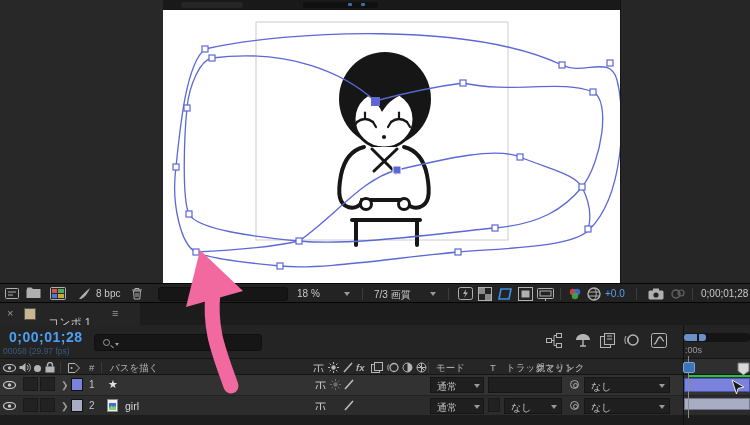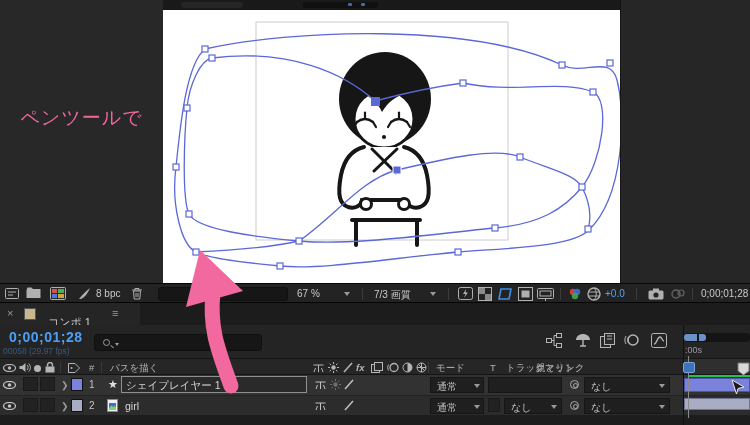--- a/index.html
+++ b/index.html
@@ -76,21 +76,20 @@
 
   .overlay { left:0; top:0; width:750px; height:425px; pointer-events:none; }
   svg.iconsvg { display:block; }
 </style>
 </head>
 <body>
 
 <div class="app">
 
   <div class="abs left-panel">
-    <div class="abs note" style="top:105px;">ペンツールで</div>
   </div>
 
   <div class="abs stage-topbar">
     <div class="abs topbar-inset" style="left:18px; width:62px;"></div>
     <div class="abs topbar-inset" style="left:140px; width:75px; background:#101010;"></div>
     <div class="abs topbar-dot" style="left:185px;"></div>
     <div class="abs topbar-dot" style="left:198px;"></div>
   </div>
 
   <div class="abs stage-right"></div>
@@ -181,21 +180,21 @@
         <path d="M1 12 C4 8 8 4 12 1 C10 6 7 10 3 12 Z" fill="#b0b0b0"></path>
       </svg>
     <span class="abs tb-txt" style="left:96px;">8 bpc</span>
     <svg class="abs iconsvg" style="left:131px; top:3px;" width="12" height="13">
         <path d="M1 3 H11 M4 3 V1.5 H8 V3" stroke="#b0b0b0" fill="none"></path>
         <path d="M2.5 4 L3.2 12 H8.8 L9.5 4 Z" fill="none" stroke="#b0b0b0"></path>
         <path d="M5 6 V10 M7 6 V10" stroke="#b0b0b0"></path>
       </svg>
 
     <div class="abs inset" style="left:158px; top:3px; width:130px; height:14px;"></div>
-    <span class="abs tb-txt" style="left:297px;">67 %</span>
+    <span class="abs tb-txt" style="left:297px;">18 %</span>
     <div class="abs chev" style="left:344px;"></div>
     <div class="abs vsep" style="left:362px;"></div>
     <span class="abs tb-txt" style="left:374px;">7/3 画質</span>
     <div class="abs chev" style="left:430px;"></div>
     <div class="abs vsep" style="left:448px;"></div>
 
     <svg class="abs iconsvg" style="left:458px; top:3px;" width="15" height="14">
         <rect x="0.5" y="0.5" width="14" height="12" rx="2" fill="none" stroke="#b0b0b0"></rect>
         <path d="M8 2 L5 7 H7.5 L6 11 L10 5.5 H7.5 Z" fill="#b0b0b0"></path>
       </svg>
@@ -358,23 +357,20 @@
     <svg class="abs iconsvg" style="left:3px; top:6px;" width="13" height="8">
         <ellipse cx="6.5" cy="4" rx="6" ry="3.5" fill="none" stroke="#c5c5c5" stroke-width="1.2"></ellipse>
         <circle cx="6.5" cy="4" r="1.7" fill="#c5c5c5"></circle>
       </svg>
     <div class="abs darkcell" style="left:23px;"></div>
     <div class="abs darkcell" style="left:40px;"></div>
     <span class="abs expander" style="left:61px;">❯</span>
     <div class="abs swatch" style="left:71px; background:#7b82dc;"></div>
     <span class="abs idx" style="left:89px;">1</span>
     <span class="abs" style="left:108px; top:3px; color:#e0e0e0; font-size:11px;">★</span>
-    <div class="abs namebox">
-      <span class="abs lname" style="left:4px; top:2px;">シェイプレイヤー 1</span>
-    </div>
     <svg class="abs iconsvg" style="left:315px; top:5px;" width="11" height="10">
         <path d="M0.5 2 H10.5 M5.5 2 V9 M2.5 5 L1 9 M8.5 5 L10 9" stroke="#c0c0c0" fill="none"></path>
       </svg>
     <svg class="abs iconsvg dim" style="left:330px; top:4px;" width="11" height="11">
         <circle cx="5.5" cy="5.5" r="2.2" fill="#b5b5b5"></circle>
         <g stroke="#b5b5b5">
           <path d="M5.5 0 V2 M5.5 9 V11 M0 5.5 H2 M9 5.5 H11 M1.6 1.6 L3 3 M8 8 L9.4 9.4 M9.4 1.6 L8 3 M3 8 L1.6 9.4"></path>
         </g>
       </svg>
     <svg class="abs iconsvg" style="left:344px; top:4px;" width="10" height="11">

